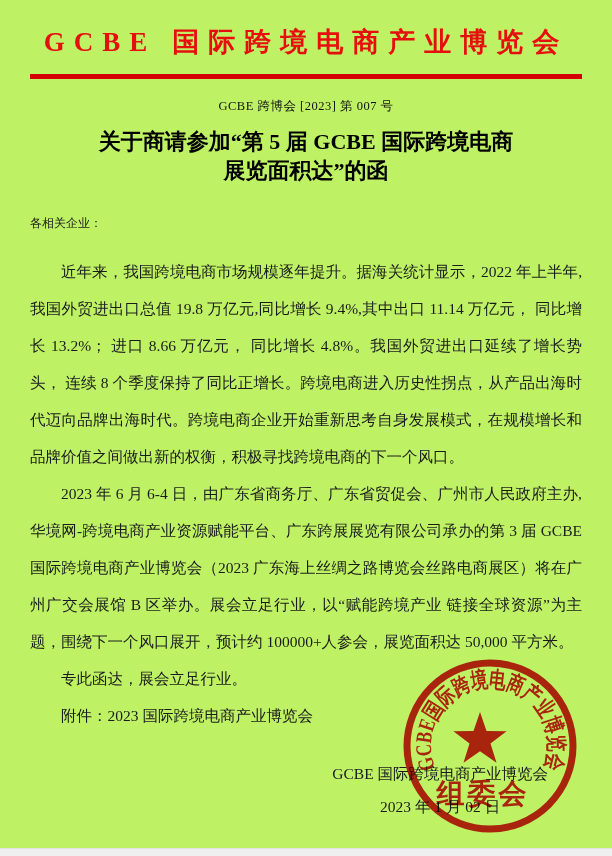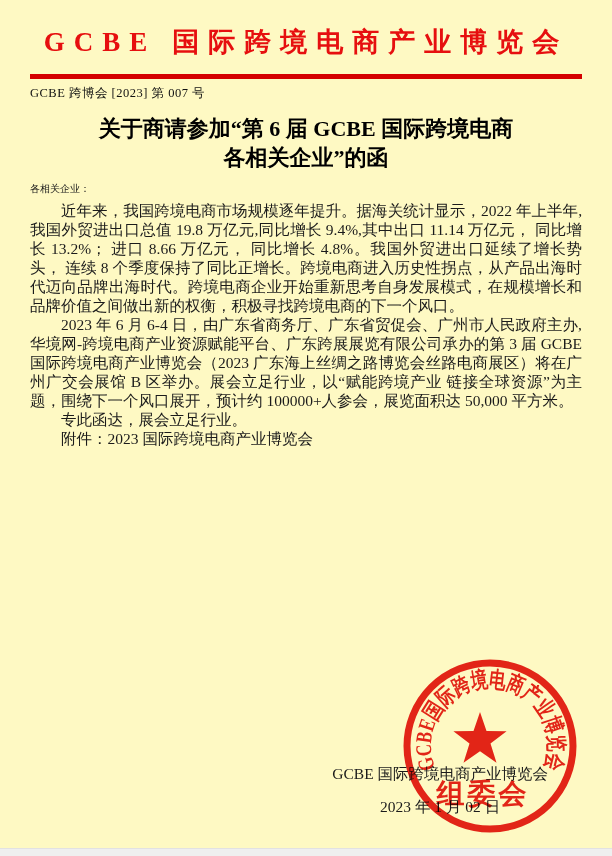--- a/index.html
+++ b/index.html
@@ -2,64 +2,65 @@
 <html><head>
 <meta charset="utf-8">
 <style>
   * { margin: 0; padding: 0; box-sizing: border-box; }
   html, body { background: #fff; }
   .page {
     position: relative;
     width: 612px;
     height: 856px;
     margin: 0 auto;
-    background: #fef9c3;
+    background: #bef264;
     font-family: "Liberation Serif", "DejaVu Serif", serif;
     color: #1b1b1b;
     overflow: hidden;
   }
   .content { padding: 0 30px; }
   .masthead {
     padding-top: 24px;
     text-align: center;
     color: #e60f0f;
     font-size: 27px;
     font-weight: bold;
     letter-spacing: 9px;
     white-space: nowrap;
   }
   .red-rule {
     margin-top: 14px;
     height: 5px;
     background: #d40000;
   }
   .doc-number {
-    margin-top: 6px;
-    text-align: left;
+    margin-top: 19px;
+    text-align: center;
     font-size: 12.5px;
     letter-spacing: 0.5px;
     color: #111;
   }
   .title {
     margin-top: 12px;
     text-align: center;
     font-size: 22px;
     font-weight: bold;
     line-height: 29px;
     color: #000;
   }
   .salutation {
-    margin-top: 5px;
-    font-size: 10px;
+    margin-top: 26px;
+    font-size: 12px;
     line-height: 24px;
   }
   .body-text {
     font-size: 15.5px;
-    line-height: 19px;
+    line-height: 37px;
     text-align: justify;
+    margin-top: 18px;
   }
   .body-text p {
     margin: 0;
     text-indent: 2em;
   }
   .signature {
     position: absolute;
     top: 757px;
     right: 64px;
     text-align: center;
@@ -86,22 +87,22 @@
 </style>
 </head>
 <body>
 
 <div class="page">
   <div class="content">
     <div class="masthead">GCBE 国际跨境电商产业博览会</div>
     <div class="red-rule"></div>
     <div class="doc-number">GCBE 跨博会 [2023] 第 007 号</div>
     <div class="title">
-      <div>关于商请参加“第 6 届 GCBE 国际跨境电商</div>
-      <div>各相关企业”的函</div>
+      <div>关于商请参加“第 5 届 GCBE 国际跨境电商</div>
+      <div>展览面积达”的函</div>
     </div>
     <div class="salutation">各相关企业：</div>
     <div class="body-text">
       <p>近年来，我国跨境电商市场规模逐年提升。据海关统计显示，2022 年上半年,我国外贸进出口总值 19.8 万亿元,同比增长 9.4%,其中出口 11.14 万亿元， 同比增长 13.2%； 进口 8.66 万亿元， 同比增长 4.8%。我国外贸进出口延续了增长势头， 连续 8 个季度保持了同比正增长。跨境电商进入历史性拐点，从产品出海时代迈向品牌出海时代。跨境电商企业开始重新思考自身发展模式，在规模增长和品牌价值之间做出新的权衡，积极寻找跨境电商的下一个风口。</p>
       <p>2023 年 6 月 6-4 日，由广东省商务厅、广东省贸促会、广州市人民政府主办,华境网-跨境电商产业资源赋能平台、广东跨展展览有限公司承办的第 3 届 GCBE 国际跨境电商产业博览会（2023 广东海上丝绸之路博览会丝路电商展区）将在广州广交会展馆 B 区举办。展会立足行业，以“赋能跨境产业 链接全球资源”为主题，围绕下一个风口展开，预计约 100000+人参会，展览面积达 50,000 平方米。</p>
       <p>专此函达，展会立足行业。</p>
       <p>附件：2023 国际跨境电商产业博览会</p>
     </div>
   </div>
 

